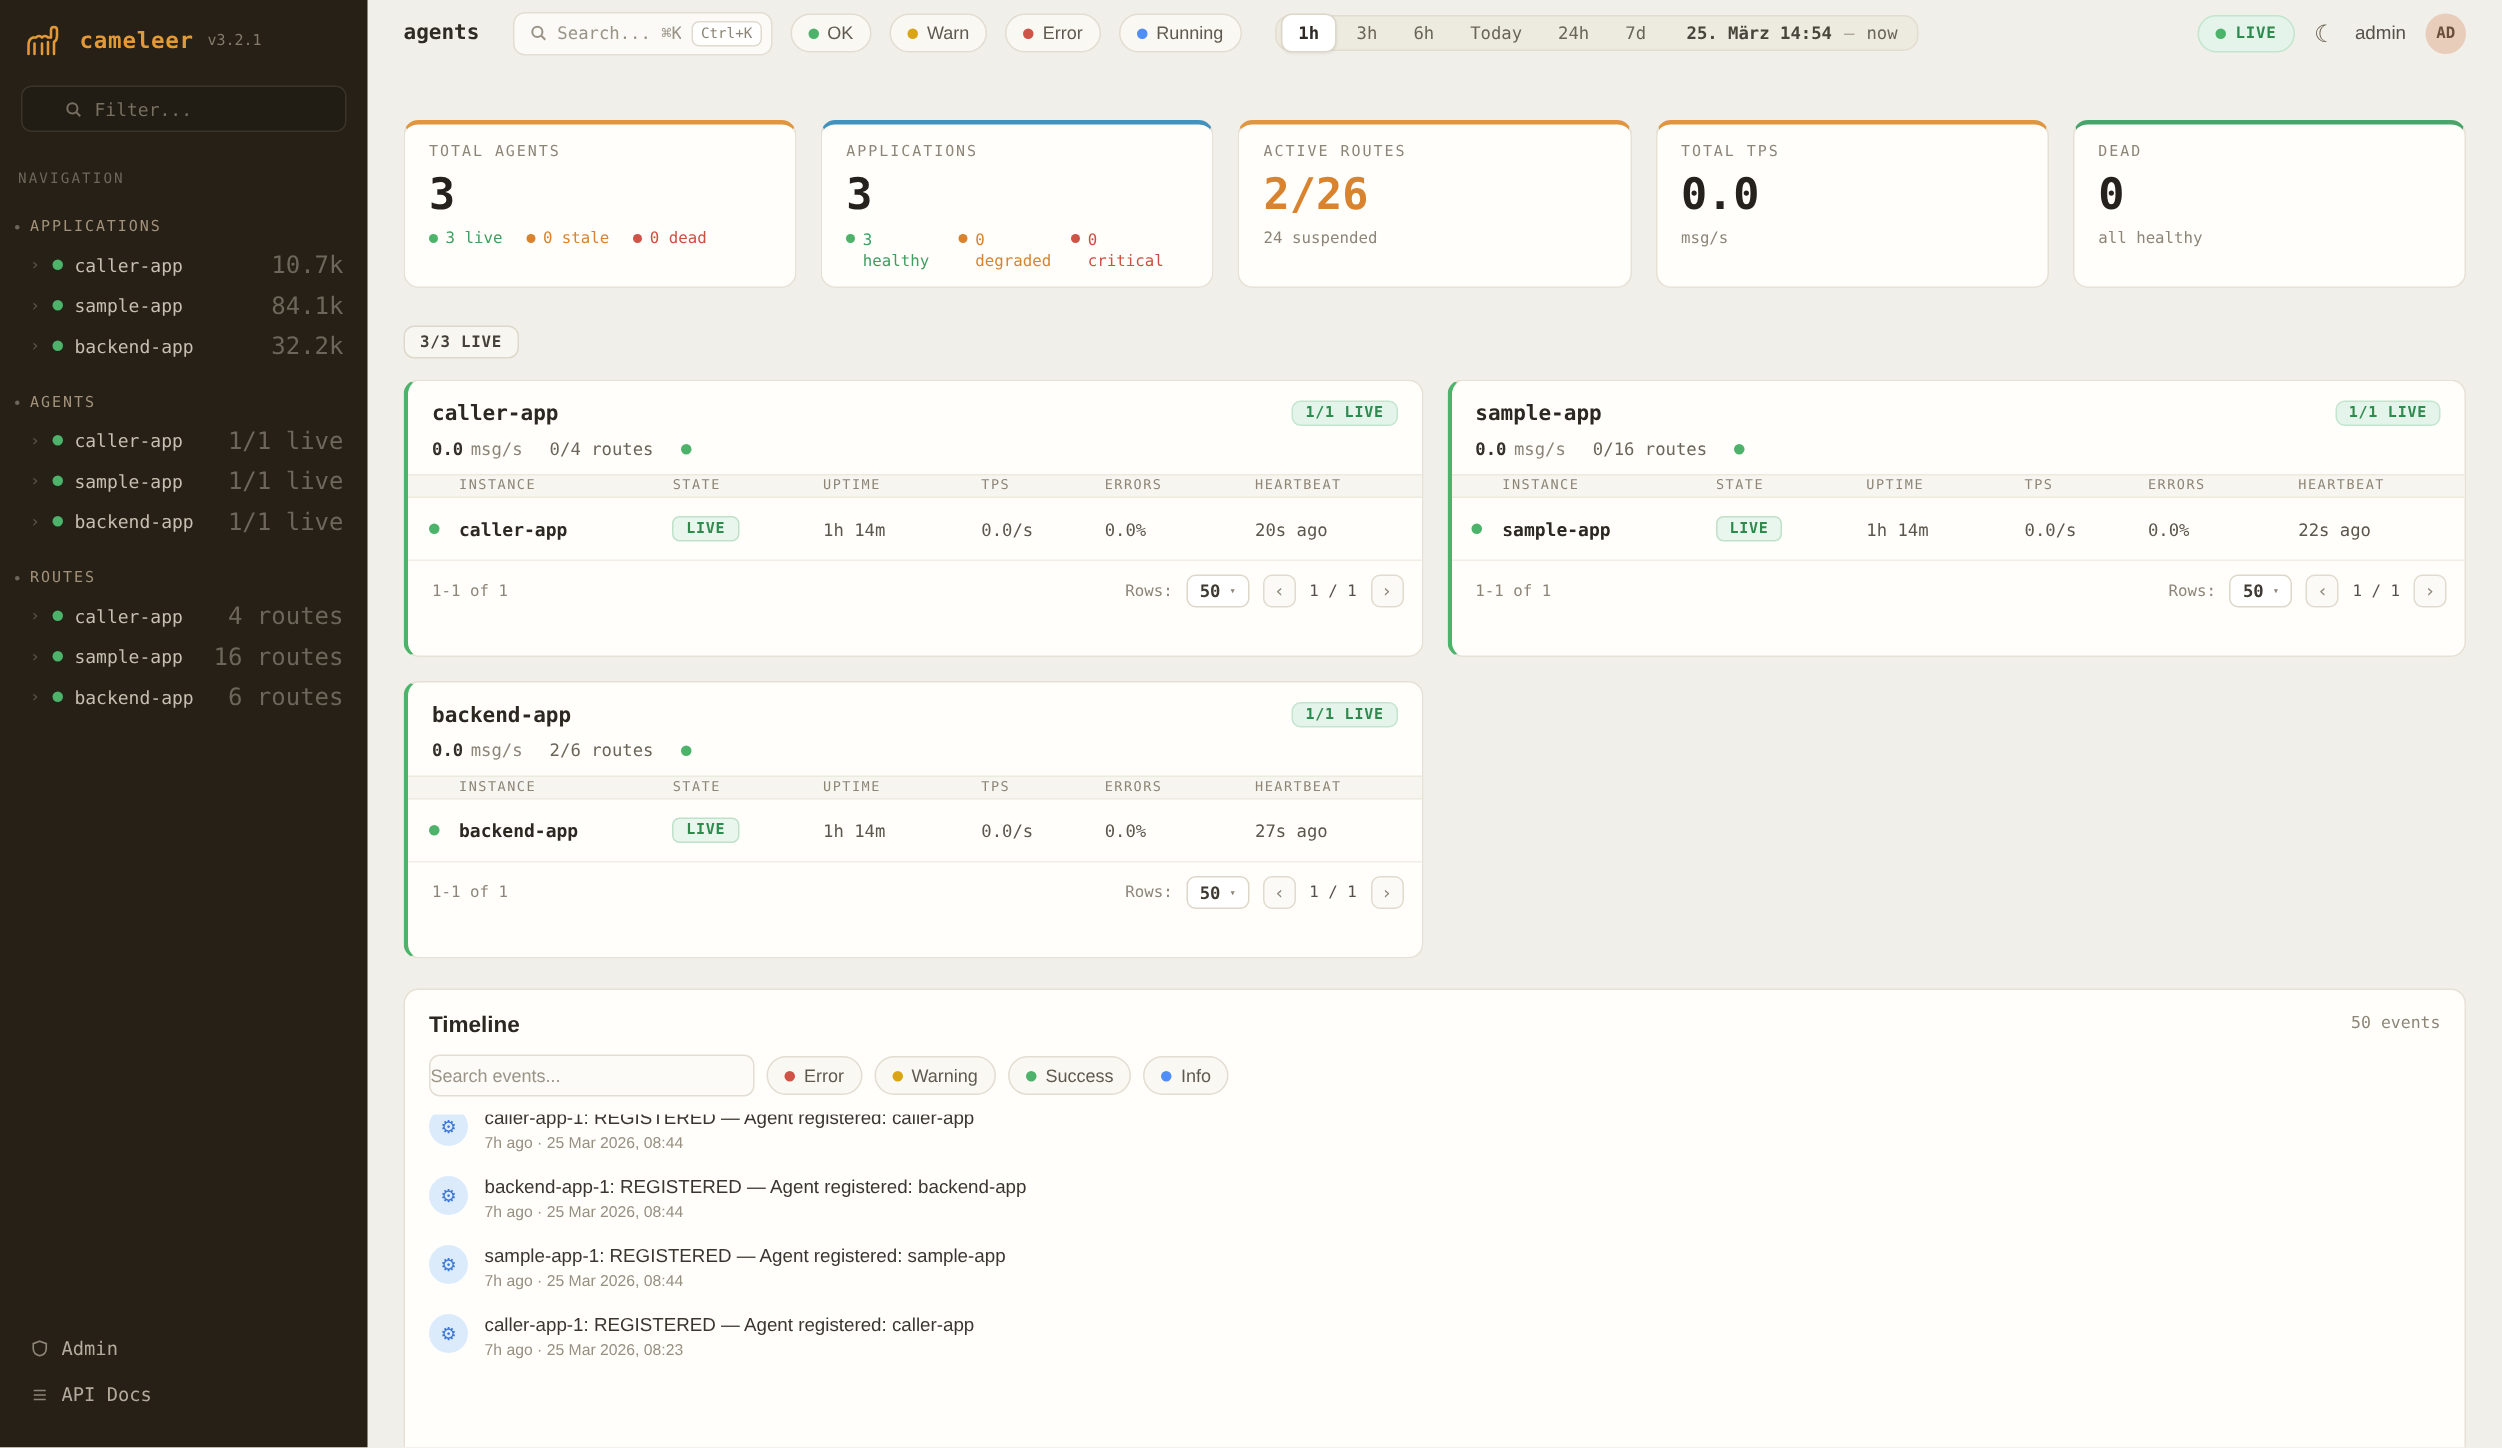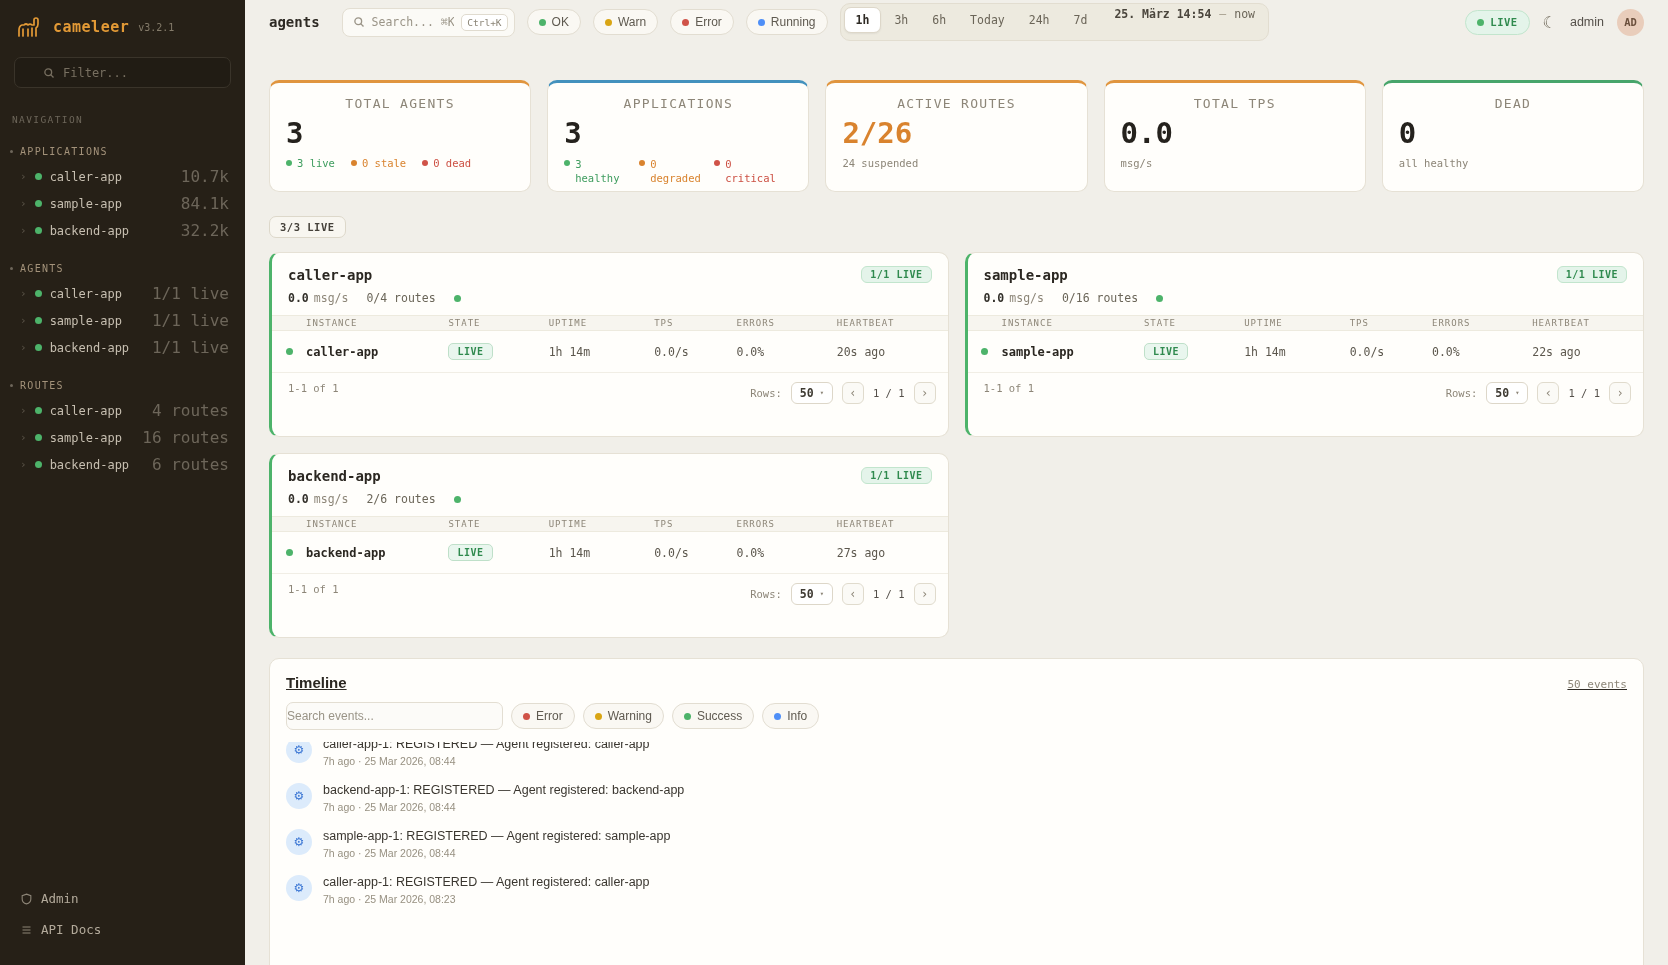--- a/index.html
+++ b/index.html
@@ -29,39 +29,39 @@
 
   
   .main{flex:1;display:flex;flex-direction:column;height:100%;overflow:hidden;}
   .topbar{height:44px;display:flex;align-items:center;gap:12px;padding:0 24px;flex-shrink:0;}
   .page-title{font-size:14px;font-weight:bold;color:#2e2a24;margin-right:10px;}
   .search-box{display:flex;align-items:center;gap:7px;width:173px;height:29px;background:#fbfaf6;border:1px solid #e3ded2;border-radius:8px;padding:0 6px 0 10px;color:#9a9487;}
   .search-box input{flex:1;min-width:0;border:none;outline:none;background:transparent;font:inherit;font-size:11.5px;color:#55504a;}
   .search-box input::placeholder{color:#9a9487;}
   .kbd{font-size:9.5px;color:#8b8577;border:1px solid #e0dbcf;border-radius:5px;padding:2px 5px;background:#fff;white-space:nowrap;}
   .chip{display:inline-flex;align-items:center;gap:6px;height:26px;padding:0 11px;border:1px solid #e2ddd1;border-radius:999px;background:#faf8f3;font-family:"Liberation Sans",sans-serif;font-size:12px;color:#5f5a50;cursor:pointer;white-space:nowrap;}
-  .range-group{display:flex;align-items:flex-start;gap:2px;background:#edeadf;border:1px solid #e2ddd0;border-radius:10px;padding:3px;height:38px;}
+  .range-group{display:flex;align-items:center;gap:2px;background:#edeadf;border:1px solid #e2ddd0;border-radius:10px;padding:3px;height:24px;margin-left:10px;}
   .range-btn{height:26px;padding:0 11px;display:flex;align-items:center;border-radius:7px;font-size:11.5px;color:#6b6558;cursor:pointer;white-space:nowrap;}
   .range-btn.active{background:#fff;border:1px solid #ddd7c9;color:#2e2a24;font-weight:bold;box-shadow:0 1px 2px rgba(0,0,0,.06);}
   .range-date{font-size:11.5px;color:#4a453c;font-weight:bold;padding:0 6px 0 14px;white-space:nowrap;}
   .range-sep{color:#a59d8d;font-size:11.5px;}
   .range-now{font-size:11.5px;color:#6b6558;padding:0 10px 0 6px;}
   .topbar-right{margin-left:auto;display:flex;align-items:center;gap:13px;}
   .live-pill{display:flex;align-items:center;gap:6px;height:25px;padding:0 11px;background:#e4f4ea;border:1px solid #c2e5cd;border-radius:999px;font-size:10.5px;font-weight:bold;letter-spacing:.5px;color:#2f8a4e;}
   .moon{font-size:16px;color:#6b6455;cursor:pointer;font-family:"DejaVu Sans",sans-serif;}
   .username{font-size:12.5px;color:#55504a;font-family:"Liberation Sans",sans-serif;cursor:pointer;}
   .avatar{width:27px;height:27px;border-radius:50%;background:#e9cdbb;color:#6b4f3c;display:flex;align-items:center;justify-content:center;font-size:10.5px;font-weight:bold;cursor:pointer;}
 
   
   .content{flex:1;overflow:hidden;padding:36px 24px 0;}
   .stats-row{display:flex;gap:16px;margin-bottom:24px;}
   .stat-card{flex:1;height:112px;background:#fffefb;border:1px solid #e6e1d5;border-top:3px solid #e0953f;border-radius:10px;padding:13px 16px;}
   .stat-card.blue-top{border-top-color:#4391bd;}
   .stat-card.green-top{border-top-color:#47a56b;}
-  .stat-label{font-size:13px;letter-spacing:1.3px;color:#8d8678;text-align:center;}
+  .stat-label{font-size:10px;letter-spacing:1.3px;color:#8d8678;}
   .stat-value{font-size:29px;font-weight:bold;color:#25221d;margin:5px 0 7px;}
   .stat-value.orange{color:#d9832e;}
   .stat-subs{display:flex;gap:16px;font-size:10.5px;}
   .stat-sub{display:flex;align-items:flex-start;gap:5px;white-space:nowrap;}
   .stat-sub .dot{width:6px;height:6px;margin-top:3px;}
   .stat-sub.green{color:#3f9d5f;} .stat-sub.orange{color:#d9832e;} .stat-sub.red{color:#cc4f42;}
   .stat-sub.wrap{white-space:normal;line-height:1.35;}
   .stat-sub.wrap .sub-text{max-width:48px;display:inline-block;}
   .stat-subtext{font-size:10.5px;color:#8d8678;}
 
@@ -75,29 +75,29 @@
   .app-stats{display:flex;align-items:center;padding:0 16px 10px;font-size:11.5px;color:#8d8678;}
   .app-stats .strong{color:#33302a;font-weight:bold;}
   .app-stats .gap-s{width:5px;} .app-stats .gap-l{width:18px;}
   .app-stats .routes{color:#6b6659;}
   .table-head,.table-row{display:grid;grid-template-columns:34px 1.35fr .95fr 1fr .78fr .95fr 1.05fr;align-items:center;}
   .table-head{background:#f7f5ef;border-top:1px solid #edeade;border-bottom:1px solid #edeade;height:16px;font-size:9px;letter-spacing:1px;color:#8d8678;}
   .table-row{height:42px;border-bottom:1px solid #f1eee5;font-size:11.5px;color:#5c574d;cursor:pointer;}
   .cell-dot{display:flex;justify-content:center;}
   .cell-instance{font-weight:bold;color:#2b2721;font-size:12px;}
   .state-pill{display:inline-block;background:#e9f6ee;border:1px solid #bfe0c9;border-radius:5px;padding:2px 8px;font-size:10px;font-weight:bold;color:#2f8a4e;letter-spacing:.5px;}
-  .card-footer{display:flex;padding:9px 12px 9px 16px;font-size:10.5px;color:#8d8678;gap:48px;}
+  .card-footer{display:flex;align-items:center;padding:9px 12px 9px 16px;font-size:10.5px;color:#8d8678;gap:48px;}
   .cf-right{margin-left:auto;display:flex;align-items:center;gap:9px;}
   .rows-select{display:flex;align-items:center;gap:6px;border:1px solid #ddd7c9;border-radius:6px;background:#fff;padding:3px 8px;font-size:11.5px;font-weight:bold;color:#3e3a32;cursor:pointer;}
   .rows-select .caret{font-size:7px;color:#8d8678;}
   .pg-btn{width:22px;height:22px;border:1px solid #e0dbcd;border-radius:6px;background:#fbfaf6;color:#8d8678;display:flex;align-items:center;justify-content:center;font-size:12px;cursor:pointer;}
   .page-indicator{font-size:10.5px;color:#55504a;}
 
   .timeline-card{margin-top:20px;background:#fffefb;border:1px solid #e6e1d5;border-radius:10px;height:340px;display:flex;flex-direction:column;overflow:hidden;}
-  .tl-header{display:flex;align-items:flex-end;justify-content:space-between;padding:15px 16px 11px;text-decoration:underline;}
+  .tl-header{display:flex;align-items:flex-start;justify-content:space-between;padding:15px 16px 11px;}
   .tl-title{font-family:"Liberation Sans",sans-serif;font-size:15px;font-weight:bold;color:#2b2721;}
   .tl-count{font-size:11px;color:#8d8678;}
   .tl-controls{display:flex;align-items:center;gap:8px;padding:0 16px 12px;}
   .tl-search{display:flex;align-items:center;width:217px;height:28px;border:1px solid #e3ded2;border-radius:7px;background:#fcfbf8;padding:0 0;}
   .tl-search input{width:100%;border:none;outline:none;background:transparent;font-family:"Liberation Sans",sans-serif;font-size:12px;color:#55504a;}
   .tl-search input::placeholder{color:#9a9487;}
   .events{flex:1;overflow:hidden;padding:0 16px;}
   .event{display:flex;gap:11px;padding:8px 0;}
   .event:first-child{margin-top:-13px;}
   .event-icon{width:26px;height:26px;border-radius:50%;background:#dcebfb;color:#3c77d4;display:flex;align-items:center;justify-content:center;font-size:12px;flex-shrink:0;font-family:"DejaVu Sans",sans-serif;}

